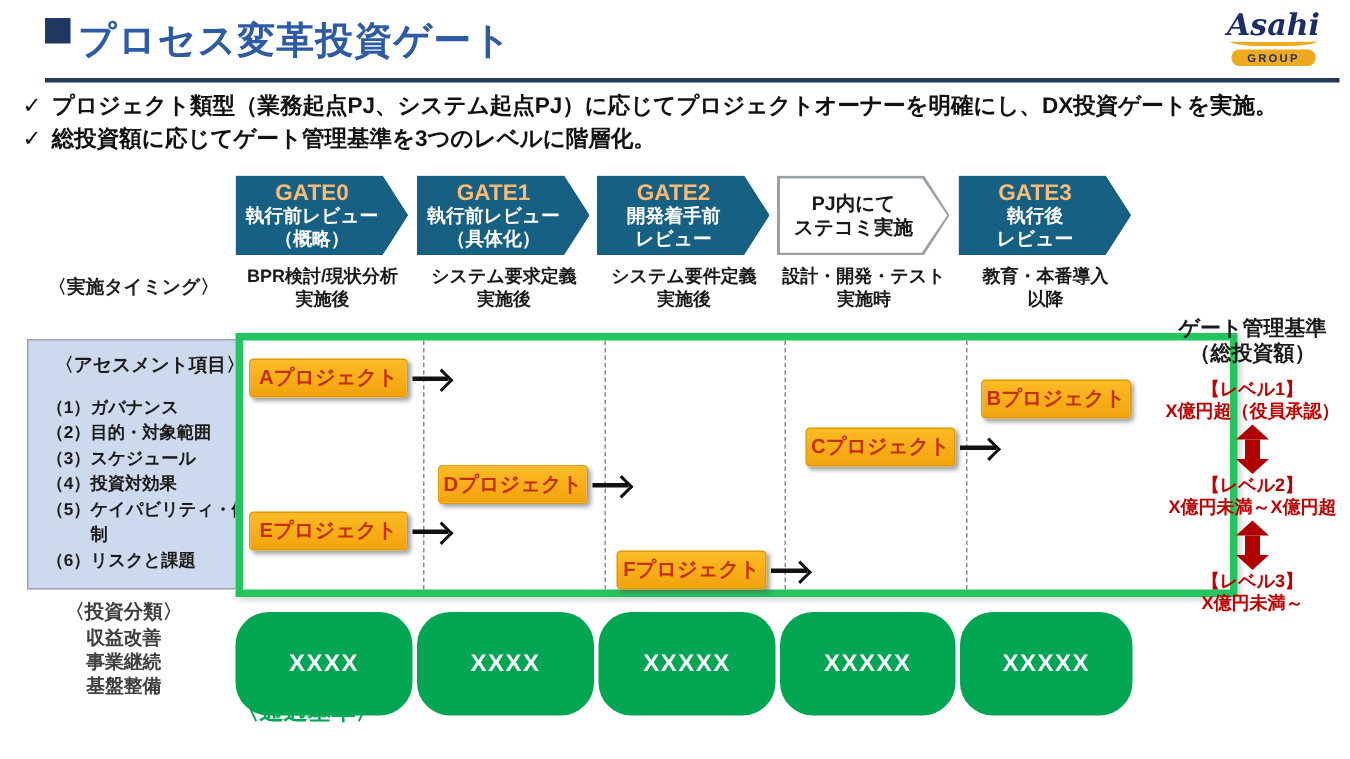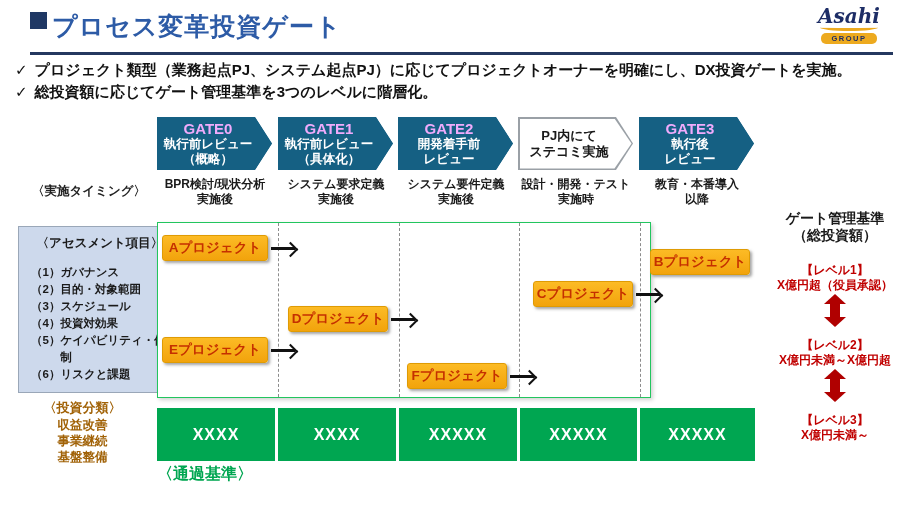--- a/index.html
+++ b/index.html
@@ -24,37 +24,37 @@
 
   
   .chev { position:absolute; top:117px; width:115px; height:53px;
           clip-path:polygon(0 0, calc(100% - 17px) 0, 100% 50%, calc(100% - 17px) 100%, 0 100%); background:#156083; }
   .chev-in { position:absolute; inset:0; clip-path:polygon(0 0, calc(100% - 17px) 0, 100% 50%, calc(100% - 17px) 100%, 0 100%);
              background:#156083; display:flex; flex-direction:column; justify-content:center; align-items:center;
              padding-right:13px; text-align:center; }
   .g0 { left:157px; } .g1 { left:278px; } .g2 { left:398px; } .g3 { left:518px; } .g4 { left:639px; }
   .chev--white { background:#9aa0a6; }
   .chev--white .chev-in { inset:1.5px; background:#ffffff; }
-  .gate-l1 { font-size:15px; font-weight:bold; color:#f0abfc; line-height:17px; }
+  .gate-l1 { font-size:15px; font-weight:bold; color:#fdba74; line-height:17px; }
   .gate-l2, .gate-l3 { font-size:12.5px; font-weight:600; color:#ffffff; line-height:15px;text-align:center; }
   .chev--white .gate-l1, .chev--white .gate-l2 { color:#1a1a1a; font-size:13px; font-weight:600; line-height:16px; }
 
   .timing-label { position:absolute; left:6px; top:183px; width:140px; text-align:right; font-size:12.5px; font-weight:bold; color:#222; }
   .timing-item { position:absolute; top:177px; width:116px; text-align:center; font-size:12px; font-weight:bold; color:#1a1a1a; line-height:15px; }
   .t0 { left:157px; } .t1 { left:278px; } .t2 { left:398px; } .t3 { left:518px; } .t4 { left:639px; }
 
   
   .assess { position:absolute; left:18px; top:226px; width:156px; height:167px; background:#cdd9ec; border:1px solid #9aa7b8;
             padding:8px 4px 6px 12px; }
   .assess-title { font-size:12.5px; font-weight:bold; color:#1a1a1a; text-align:center; margin-bottom:12px; }
   .assess-item { font-size:11.5px; font-weight:600; color:#1a1a1a; line-height:17px; padding-left:2.55em; text-indent:-2.55em; }
 
   
-  .chart { position:absolute; left:157px; top:222px; width:494px; height:176px; background:#ffffff;
-           border:1px solid #22c55e; box-shadow:2px 2px 4px rgba(0,0,0,0.18); }
+  .chart { position:absolute; left:157px; top:222px; width:668px; height:176px; background:#ffffff;
+           border:5px solid #22c55e; box-shadow:2px 2px 4px rgba(0,0,0,0.18); }
   .vdash { position:absolute; top:0; bottom:0; width:0; border-left:1.5px dashed #8c8c8c; }
   .d0 { left:120px; } .d1 { left:241px; } .d2 { left:361px; } .d3 { left:482px; }
 
   .proj { position:absolute; height:26px; background:linear-gradient(180deg,#fcbb25,#f2a30c); border:1px solid #df9b04;
           border-radius:3px; box-shadow:2px 2px 3px rgba(90,90,90,0.55); color:#c53000; font-size:13.5px; font-weight:bold;
           display:flex; align-items:center; justify-content:center; }
   .p-a { left:4px;   top:12px;  width:106px; }
   .p-b { left:492px; top:26px;  width:100px; }
   .p-c { left:375px; top:58px;  width:100px; }
   .p-d { left:130px; top:83px;  width:100px; }
@@ -64,35 +64,35 @@
   .parrow { position:absolute; width:24px; height:2.5px; background:#111; }
   .parrow::after { content:''; position:absolute; right:-1px; top:-3.4px; width:9px; height:9px;
                    border-top:2.5px solid #111; border-right:2.5px solid #111; transform:rotate(45deg); }
   .ar-a { left:113px; top:24px; }
   .ar-c { left:478px; top:70px; }
   .ar-d { left:233px; top:95px; }
   .ar-e { left:113px; top:126px; }
   .ar-f { left:352px; top:152px; }
 
   
-  .invest { position:absolute; left:10px; top:399px; width:145px; text-align:center; color:#a16207; font-weight:bold; }
+  .invest { position:absolute; left:10px; top:399px; width:145px; text-align:center; color:#404040; font-weight:bold; }
   .invest-title { font-size:13px; line-height:18px; }
   .invest-item { font-size:12.5px; line-height:16px; }
 
   
-  .gcell { position:absolute; top:408px; height:53px; background:#00a651; color:#ffffff; font-size:16px; font-weight:bold;
-           letter-spacing:1px; display:flex; align-items:center; justify-content:center; }
+  .gcell { position:absolute; top:408px; height:69px; background:#00a651; color:#ffffff; font-size:16px; font-weight:bold;
+           letter-spacing:1px; display:flex; align-items:center; justify-content:center;border-radius:22px; }
   .c0 { left:157px; width:118px; } .c1 { left:278px; width:118px; } .c2 { left:399px; width:118px; }
   .c3 { left:520px; width:117px; } .c4 { left:640px; width:115px; }
   .pass-label { position:absolute; left:157px; top:464px; width:598px; text-align:left; font-size:16px; font-weight:bold; color:#00a651; }
 
   
   .criteria { position:absolute; left:758px; top:210px; width:154px; display:flex; flex-direction:column; align-items:center; text-align:center; }
   .crit-title { font-size:14px; font-weight:bold; color:#1a1a1a; line-height:17px; }
-  .level { margin-top:19px; color:#c00000; font-weight:bold; font-size:12px; line-height:14.5px; }
+  .level { margin-top:8px; color:#c00000; font-weight:bold; font-size:12px; line-height:14.5px; }
   .varrow { position:relative; width:10px; height:13px; background:#b00000; margin:12px auto 2px; }
   .varrow::before, .varrow::after { content:''; position:absolute; left:50%; transform:translateX(-50%);
           border-left:11px solid transparent; border-right:11px solid transparent; }
   .varrow::before { bottom:100%; border-bottom:10px solid #b00000; }
   .varrow::after  { top:100%;   border-top:10px solid #b00000; }
 </style>
 </head>
 <body>
 
 <div id="slide">

